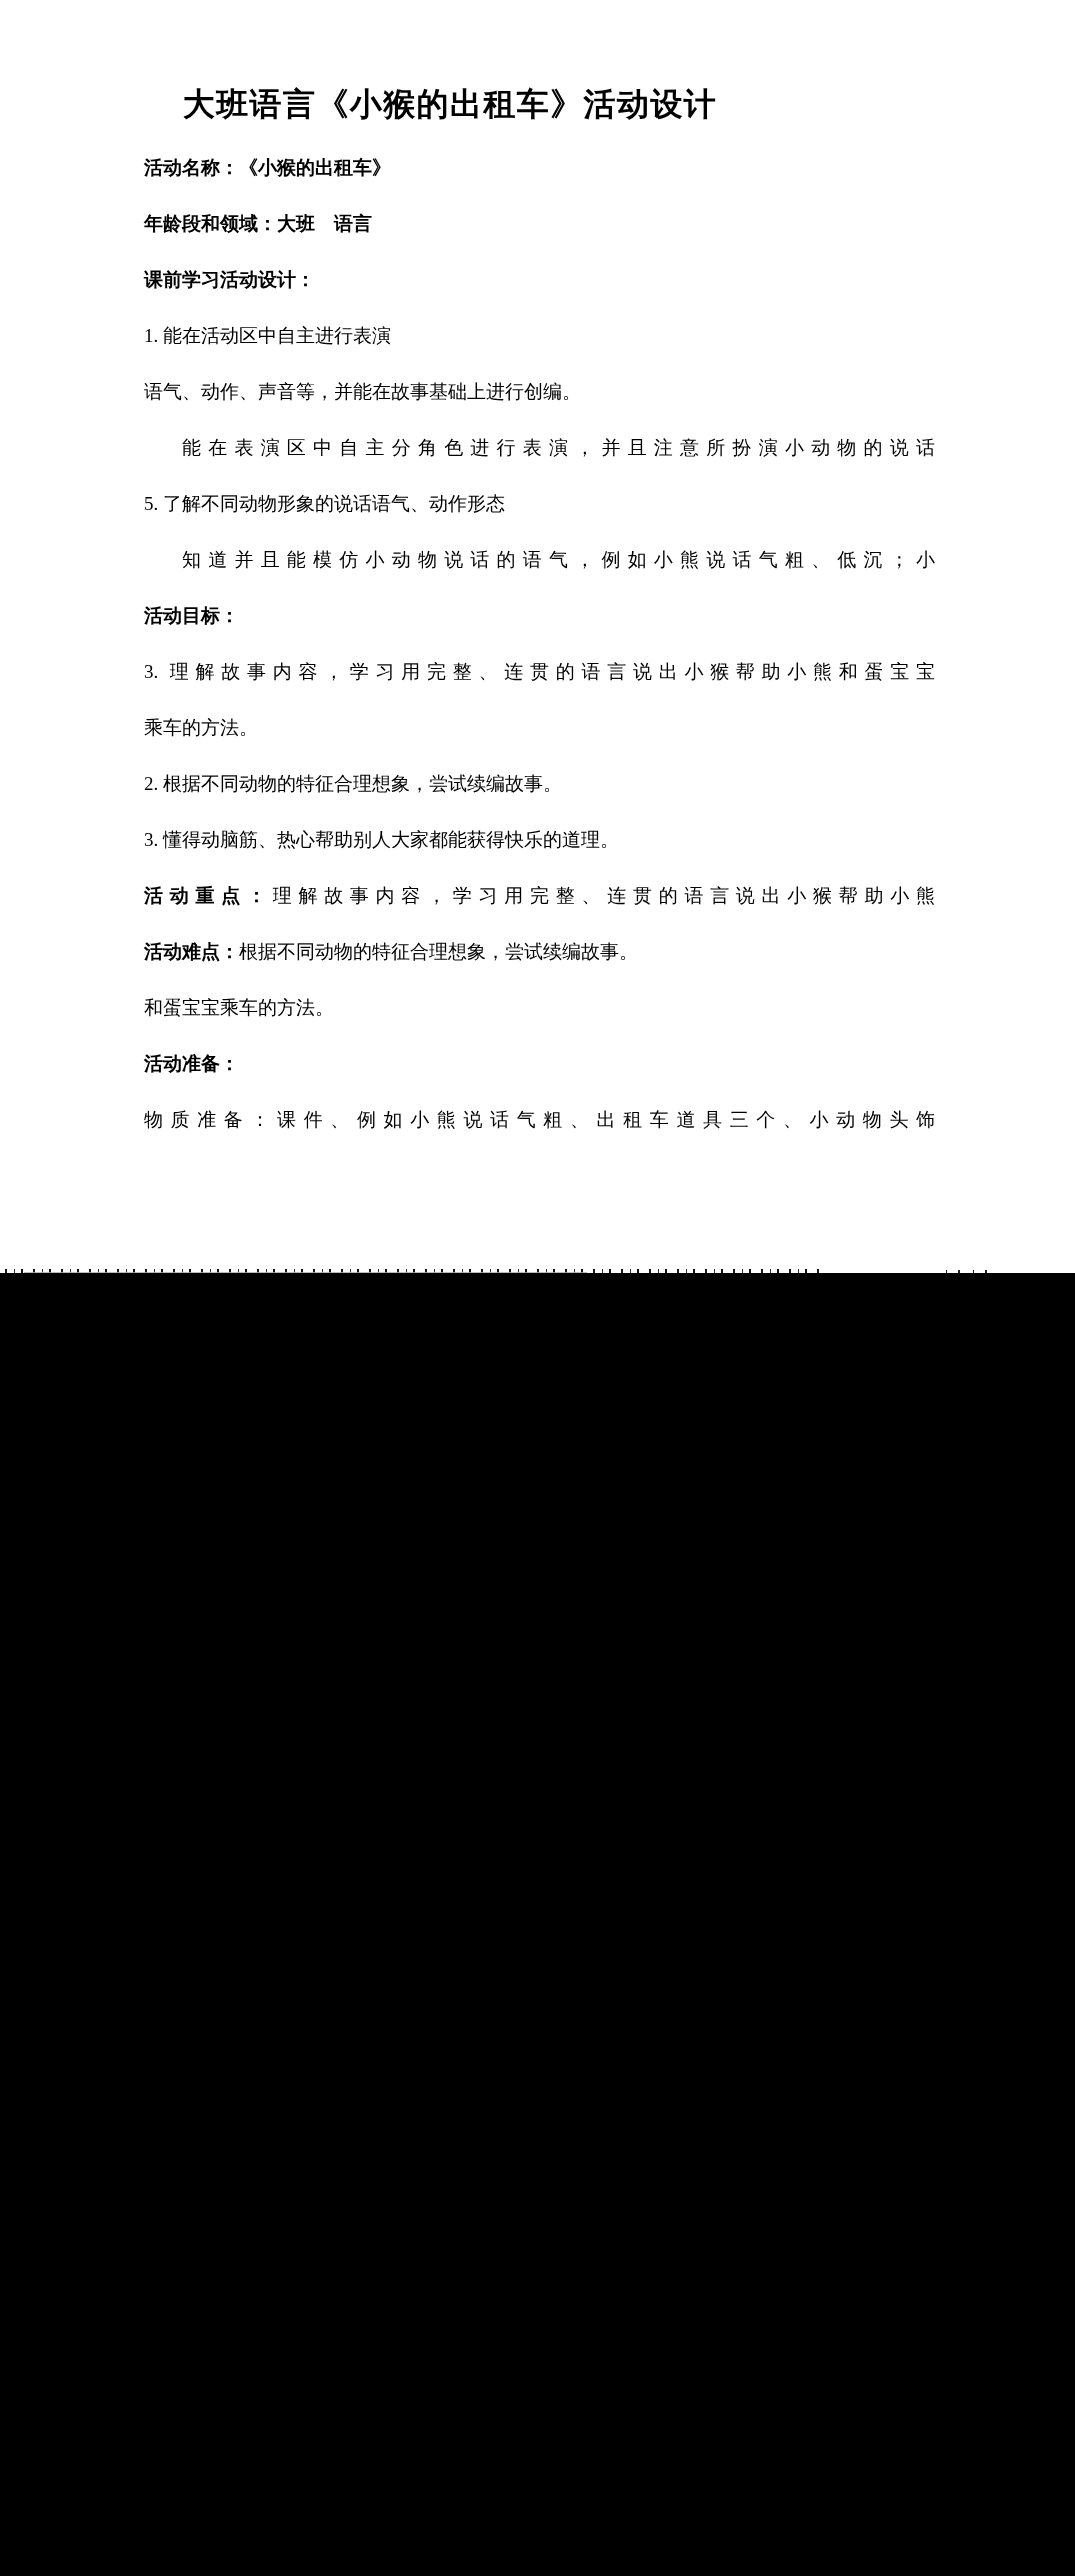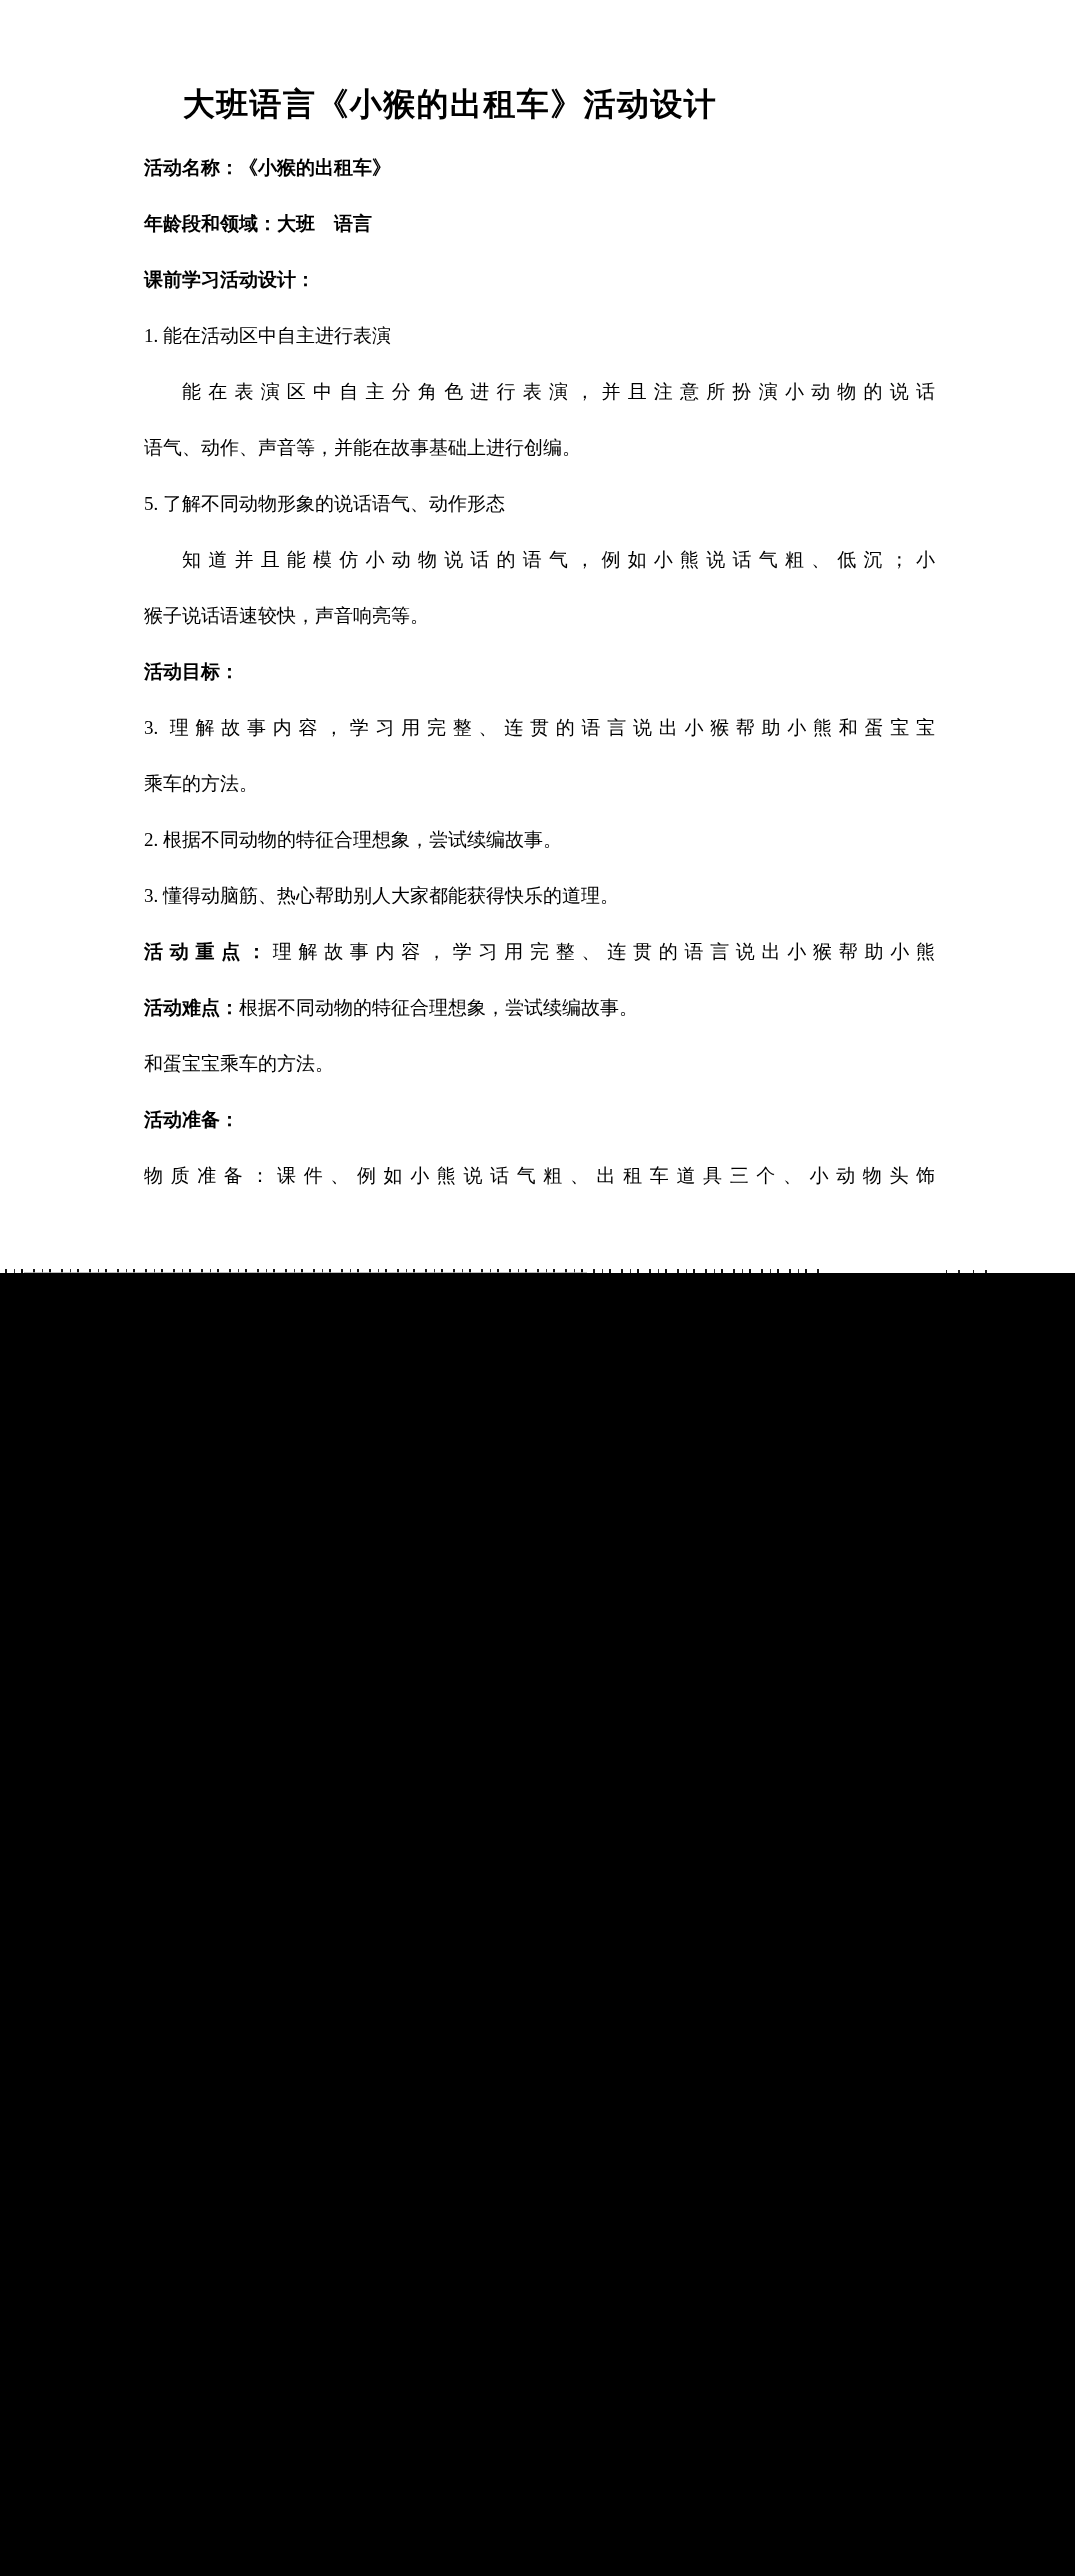--- a/index.html
+++ b/index.html
@@ -77,25 +77,24 @@
 
 <div class="page">
 
   <div class="doc-title">大班语言《小猴的出租车》活动设计</div>
 
   <div class="doc-body" id="doc-body">
       <div class="line"><b>活动名称：《小猴的出租车》</b></div>
       <div class="line"><b>年龄段和领域：大班　语言</b></div>
       <div class="line"><b>课前学习活动设计：</b></div>
       <div class="line"><span>1. 能在活动区中自主进行表演</span></div>
+      <div class="line"><span>语气、动作、声音等，并能在故事基础上进行创编。</span></div>
       <div class="line indent fill"><span>能在表演区中自主分角色进行表演，并且注意所扮演小动物的说话</span></div>
-      <div class="line"><span>语气、动作、声音等，并能在故事基础上进行创编。</span></div>
       <div class="line"><span>5. 了解不同动物形象的说话语气、动作形态</span></div>
       <div class="line indent fill"><span>知道并且能模仿小动物说话的语气，例如小熊说话气粗、低沉；小</span></div>
-      <div class="line"><span>猴子说话语速较快，声音响亮等。</span></div>
       <div class="line"><b>活动目标：</b></div>
       <div class="line fill"><span>3. 理解故事内容，学习用完整、连贯的语言说出小猴帮助小熊和蛋宝宝</span></div>
       <div class="line"><span>乘车的方法。</span></div>
       <div class="line"><span>2. 根据不同动物的特征合理想象，尝试续编故事。</span></div>
       <div class="line"><span>3. 懂得动脑筋、热心帮助别人大家都能获得快乐的道理。</span></div>
       <div class="line fill"><b>活动重点：</b><span>理解故事内容，学习用完整、连贯的语言说出小猴帮助小熊</span></div>
       <div class="line"><b>活动难点：</b><span>根据不同动物的特征合理想象，尝试续编故事。</span></div>
       <div class="line"><span>和蛋宝宝乘车的方法。</span></div>
       <div class="line"><b>活动准备：</b></div>
       <div class="line fill"><span>物质准备：课件、例如小熊说话气粗、出租车道具三个、小动物头饰</span></div>

